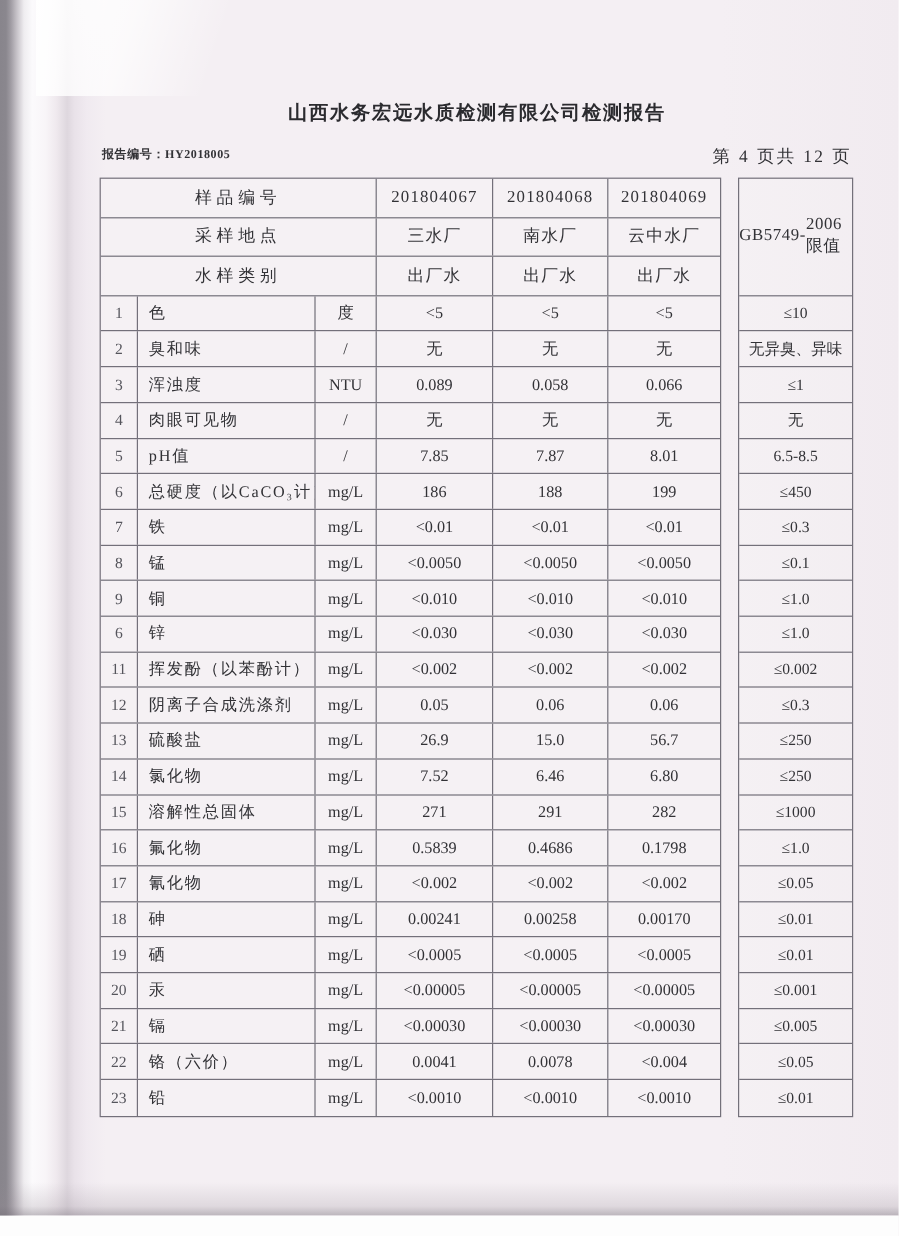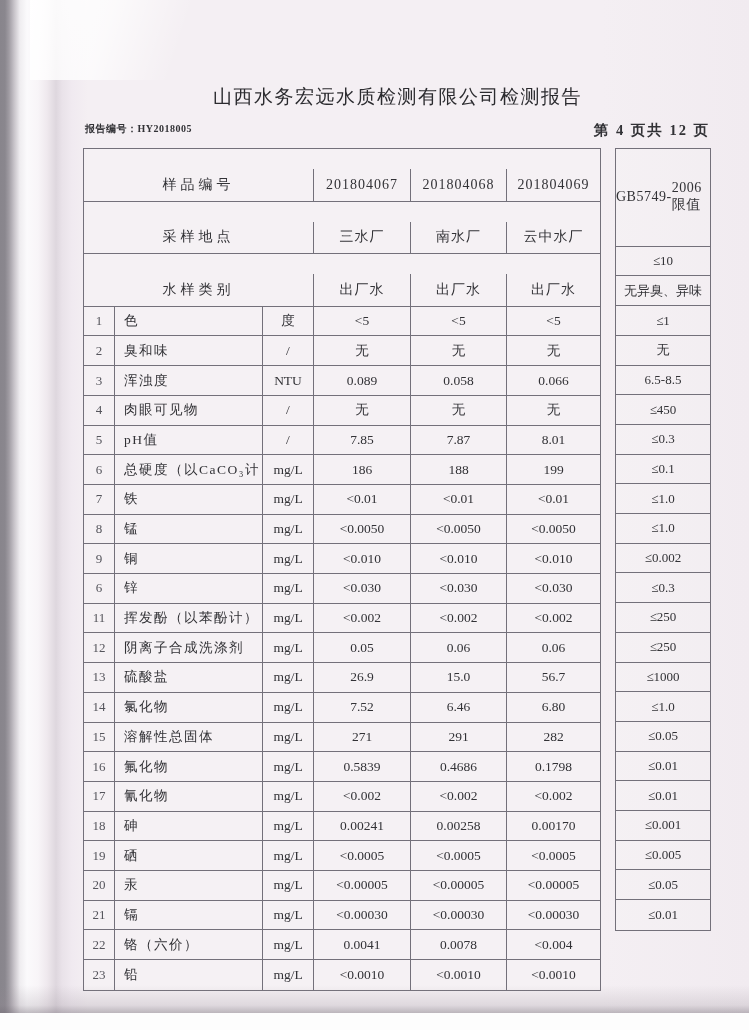--- a/index.html
+++ b/index.html
@@ -34,44 +34,43 @@
     pointer-events: none;
   }
   .bottom-white {
     position: absolute; left: 0; right: 0; bottom: 0; height: 17px;
     background: #fdfdfd;
     pointer-events: none;
   }
   .title {
     position: absolute; left: 85px; top: 84px; width: 625px;
     text-align: center;
-    font-size: 19px; font-weight: normal; letter-spacing: 1.5px;
+    font-size: 16px; font-weight: bold; letter-spacing: 1.5px;
     color: #2b2b2f;
   }
   .meta-report-no {
     position: absolute; left: 85px; top: 122px;
     font-size: 10px; font-weight: bold; letter-spacing: 0.5px; font-family: Liberation Serif, serif;
   }
   .meta-page {
     position: absolute; left: 480px; top: 121px; width: 230px;
     text-align: right;
-    font-size: 14.5px; font-weight: bold; letter-spacing: 2px;
+    font-size: 14.5px; font-weight: normal; letter-spacing: 2px;
   }
   
   .mtable {
     position: absolute; left: 83px; top: 148px; width: 518px;
     border: 1px solid #73707a;
     background: rgba(255,255,255,0.12);
   }
   .hrow {
     display: grid;
     grid-template-columns: 230px 97px 96px 1fr;
     height: 32.6px;
     border-bottom: 1px solid #73707a;
-    margin-top: 20px;
   }
   .cell {
     display: flex; align-items: center; justify-content: center;
     border-right: 1px solid #73707a;
     font-size: 13.5px;
     overflow: hidden; white-space: nowrap;
   }
   .hrow .cell { font-size: 14px; letter-spacing: 4px; }
   .hrow .cell.hval { letter-spacing: 1px; }
   .cell:last-child { border-right: none; }

